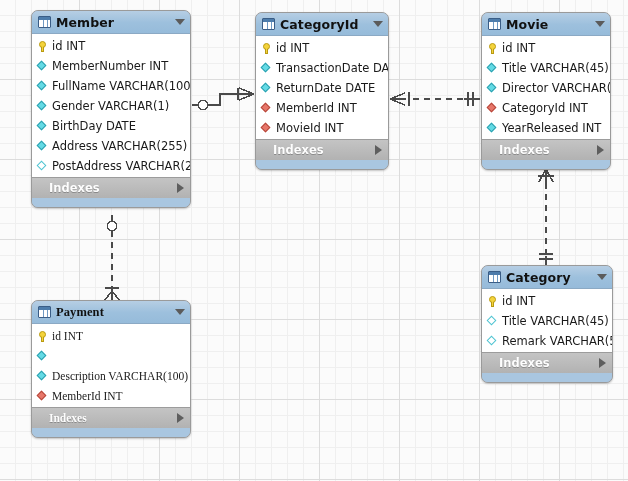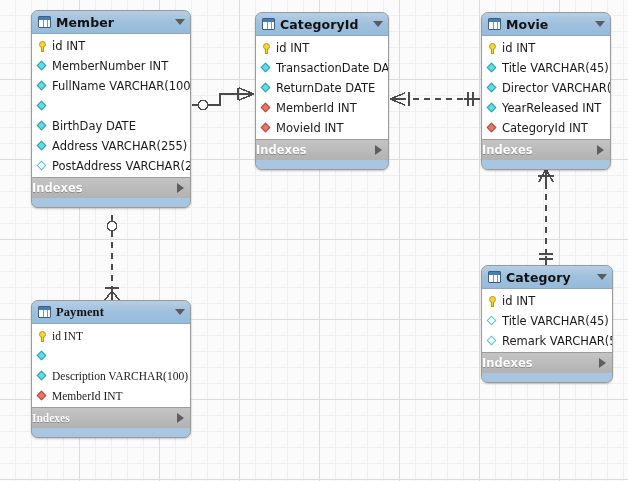--- a/index.html
+++ b/index.html
@@ -87,21 +87,21 @@
     transform:rotate(45deg);box-sizing:border-box;
   }
   .gl.dia:before{background:#63dbe6;border:1px solid #2e9fae;}
   .gl.diao:before{background:#ffffff;border:1px solid #4fc4d2;}
   .gl.fk:before{background:#e8776a;border:1px solid #b4483c;}
 
   .idx{
     height:20px;display:flex;align-items:center;
     background:linear-gradient(to bottom,#c4c4c4 0%,#b2b2b2 100%);
     border-top:1px solid #9c9c9c;
-    padding:0 6px 0 0;
+    padding:0 6px 0 17px;
   }
   .idx .ilab{font-size:11.5px;color:#fdfdfd;font-weight:bold;text-shadow:0 1px 0 rgba(0,0,0,.25);}
   .idx .itri{
     margin-left:auto;width:0;height:0;
     border-top:5px solid transparent;border-bottom:5px solid transparent;
     border-left:7px solid #5e5e5e;
   }
   .foot{height:9px;background:#a9c6e0;}
 </style>
 </head>
@@ -163,20 +163,21 @@
       <div class="col">
           <span class="gl dia"></span>
           <span>MemberNumber INT</span>
         </div>
       <div class="col">
           <span class="gl dia"></span>
           <span>FullName VARCHAR(100)</span>
         </div>
       <div class="col">
           <span class="gl dia"></span>
+          <span>Gender VARCHAR(1)</span>
         </div>
       <div class="col">
           <span class="gl dia"></span>
           <span>BirthDay DATE</span>
         </div>
       <div class="col">
           <span class="gl dia"></span>
           <span>Address VARCHAR(255)</span>
         </div>
       <div class="col">
@@ -239,27 +240,27 @@
         </div>
       <div class="col">
           <span class="gl dia"></span>
           <span>Title VARCHAR(45)</span>
         </div>
       <div class="col">
           <span class="gl dia"></span>
           <span>Director VARCHAR(45)</span>
         </div>
       <div class="col">
-          <span class="gl dia"></span>
-          <span>YearReleased INT</span>
-        </div>
-      <div class="col">
           <span class="gl fk"></span>
           <span>CategoryId INT</span>
         </div>
+      <div class="col">
+          <span class="gl dia"></span>
+          <span>YearReleased INT</span>
+        </div>
     </div>
     <div class="idx">
       <span class="ilab">Indexes</span>
       <span class="itri"></span>
     </div>
     <div class="foot"></div>
   </div>
 
   <div class="tbl" style="left:464px;top:265px;width:132px;">
     <div class="hdr">

